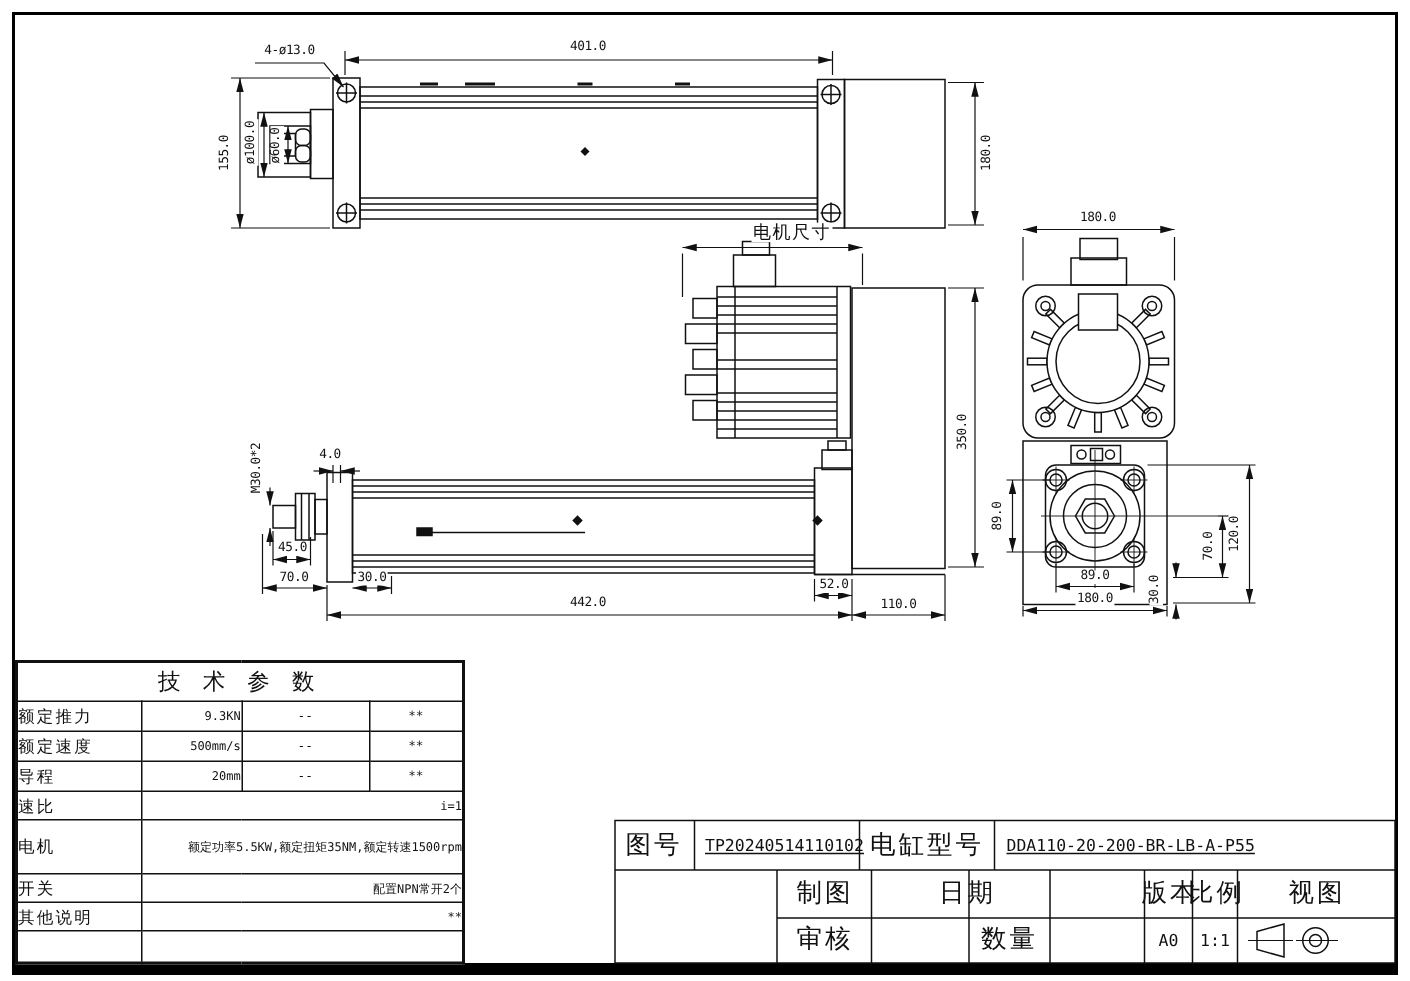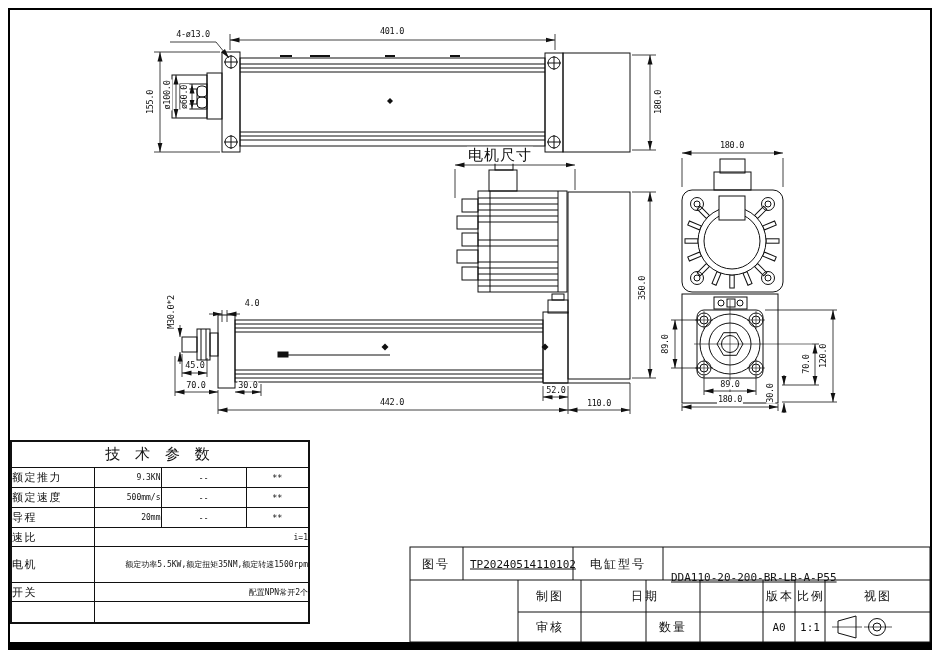--- a/index.html
+++ b/index.html
@@ -3,22 +3,22 @@
 <meta charset="utf-8">
 <style>
   html,body{margin:0;padding:0;background:#fff;width:940px;height:654px;position:relative;overflow:hidden;
     font-family:"DejaVu Sans",sans-serif;color:#111;}
   #frame{position:absolute;left:8px;top:8px;width:924px;height:642px;box-sizing:border-box;
     border:2px solid #000;border-bottom:8px solid #000;}
   svg.cad{position:absolute;left:0;top:0;z-index:1;}
   .dim{position:absolute;z-index:3;font:8.5px "DejaVu Sans Mono",monospace;letter-spacing:-0.3px;
     background:#fff;padding:0 1px;white-space:nowrap;transform:translate(-50%,-50%);line-height:1.1;}
   .rot{transform:translate(-50%,-50%) rotate(-90deg);}
-  .cjk{font-family:"DejaVu Sans",sans-serif;font-size:15px;letter-spacing:1px;}
-  .tbl{position:absolute;z-index:3;font-size:12px;letter-spacing:2px;white-space:nowrap;
+  .cjk{font-family:"DejaVu Sans",sans-serif;font-size:12px;letter-spacing:1px;margin-left:28px;}
+  .tbl{position:absolute;z-index:3;font-size:17px;letter-spacing:2px;white-space:nowrap;
     transform:translate(-50%,-50%);line-height:1;text-align:center;}
   .tbv{position:absolute;z-index:3;font:11px "DejaVu Sans Mono",monospace;white-space:nowrap;
     transform:translate(-50%,-50%);line-height:1;}
   .tbv-left{transform:translate(0,-50%);text-decoration:underline;}
   #params{position:absolute;left:10px;top:440px;width:298px;z-index:2;border-collapse:collapse;
     table-layout:fixed;background:#fff;border:2px solid #111;}
   #params td{border:1px solid #111;padding:0;overflow:hidden;}
   .pt-title{font-size:15px;letter-spacing:5px;text-align:center;height:25px;}
   .pc1{font-size:11px;letter-spacing:1.5px;}
   .pc2{font:8px "DejaVu Sans Mono",monospace;padding-left:4px !important;white-space:nowrap;text-align:right;}
@@ -281,21 +281,21 @@
 <span class="dim" style="left:392px;top:32px">401.0</span>
 <span class="dim rot" style="left:151px;top:102px">155.0</span>
 <span class="dim rot" style="left:168px;top:95px">ø100.0</span>
 <span class="dim rot" style="left:185px;top:97px">ø60.0</span>
 <span class="dim rot" style="left:659px;top:102px">180.0</span>
 
 <span class="dim cjk" style="left:500px;top:155px">电机尺寸</span>
 <span class="dim rot" style="left:643px;top:288px">350.0</span>
 
 <span class="dim rot" style="left:172px;top:312px">M30.0*2</span>
-<span class="dim" style="left:252px;top:304px">4.0</span>
+<span class="dim" style="left:220px;top:304px">4.0</span>
 <span class="dim" style="left:195px;top:366px">45.0</span>
 <span class="dim" style="left:196px;top:386px">70.0</span>
 <span class="dim" style="left:248px;top:386px">30.0</span>
 <span class="dim" style="left:392px;top:403px">442.0</span>
 <span class="dim" style="left:556px;top:391px">52.0</span>
 <span class="dim" style="left:599px;top:404px">110.0</span>
 
 <span class="dim" style="left:732px;top:146px">180.0</span>
 
 <span class="dim rot" style="left:666px;top:344px">89.0</span>
@@ -339,31 +339,35 @@
     <td class="pc2" colspan="3">i=1</td>
   </tr>
   <tr style="height:36px">
     <td class="pc1">电机</td>
     <td class="pc2 zh" colspan="3">额定功率5.5KW,额定扭矩35NM,额定转速1500rpm</td>
   </tr>
   <tr style="height:19px">
     <td class="pc1">开关</td>
     <td class="pc2 zh" colspan="3">配置NPN常开2个</td>
   </tr>
+  <tr style="height:19px">
+    <td class="pc1">其他说明</td>
+    <td class="pc2" colspan="3">**</td>
+  </tr>
   <tr style="height:21px">
     <td class="pc1"></td>
     <td class="pc2" colspan="3"></td>
   </tr>
 </tbody>
   </table>
 
 <span class="tbl" style="left:436px;top:564px">图号</span>
 <span class="tbv tbv-left" style="left:470px;top:564px">TP20240514110102</span>
 <span class="tbl" style="left:618px;top:564px">电缸型号</span>
-<span class="tbv tbv-left" style="left:671px;top:577px">DDA110-20-200-BR-LB-A-P55</span>
+<span class="tbv tbv-left" style="left:671px;top:564px">DDA110-20-200-BR-LB-A-P55</span>
 <span class="tbl" style="left:550px;top:596px">制图</span>
 <span class="tbl" style="left:645px;top:596px">日期</span>
 <span class="tbl" style="left:780px;top:596px">版本</span>
 <span class="tbl" style="left:811px;top:596px">比例</span>
 <span class="tbl" style="left:878px;top:596px">视图</span>
 <span class="tbl" style="left:550px;top:627px">审核</span>
 <span class="tbl" style="left:673px;top:627px">数量</span>
 <span class="tbv" style="left:779px;top:627px">A0</span>
 <span class="tbv" style="left:810px;top:627px">1:1</span>
 

